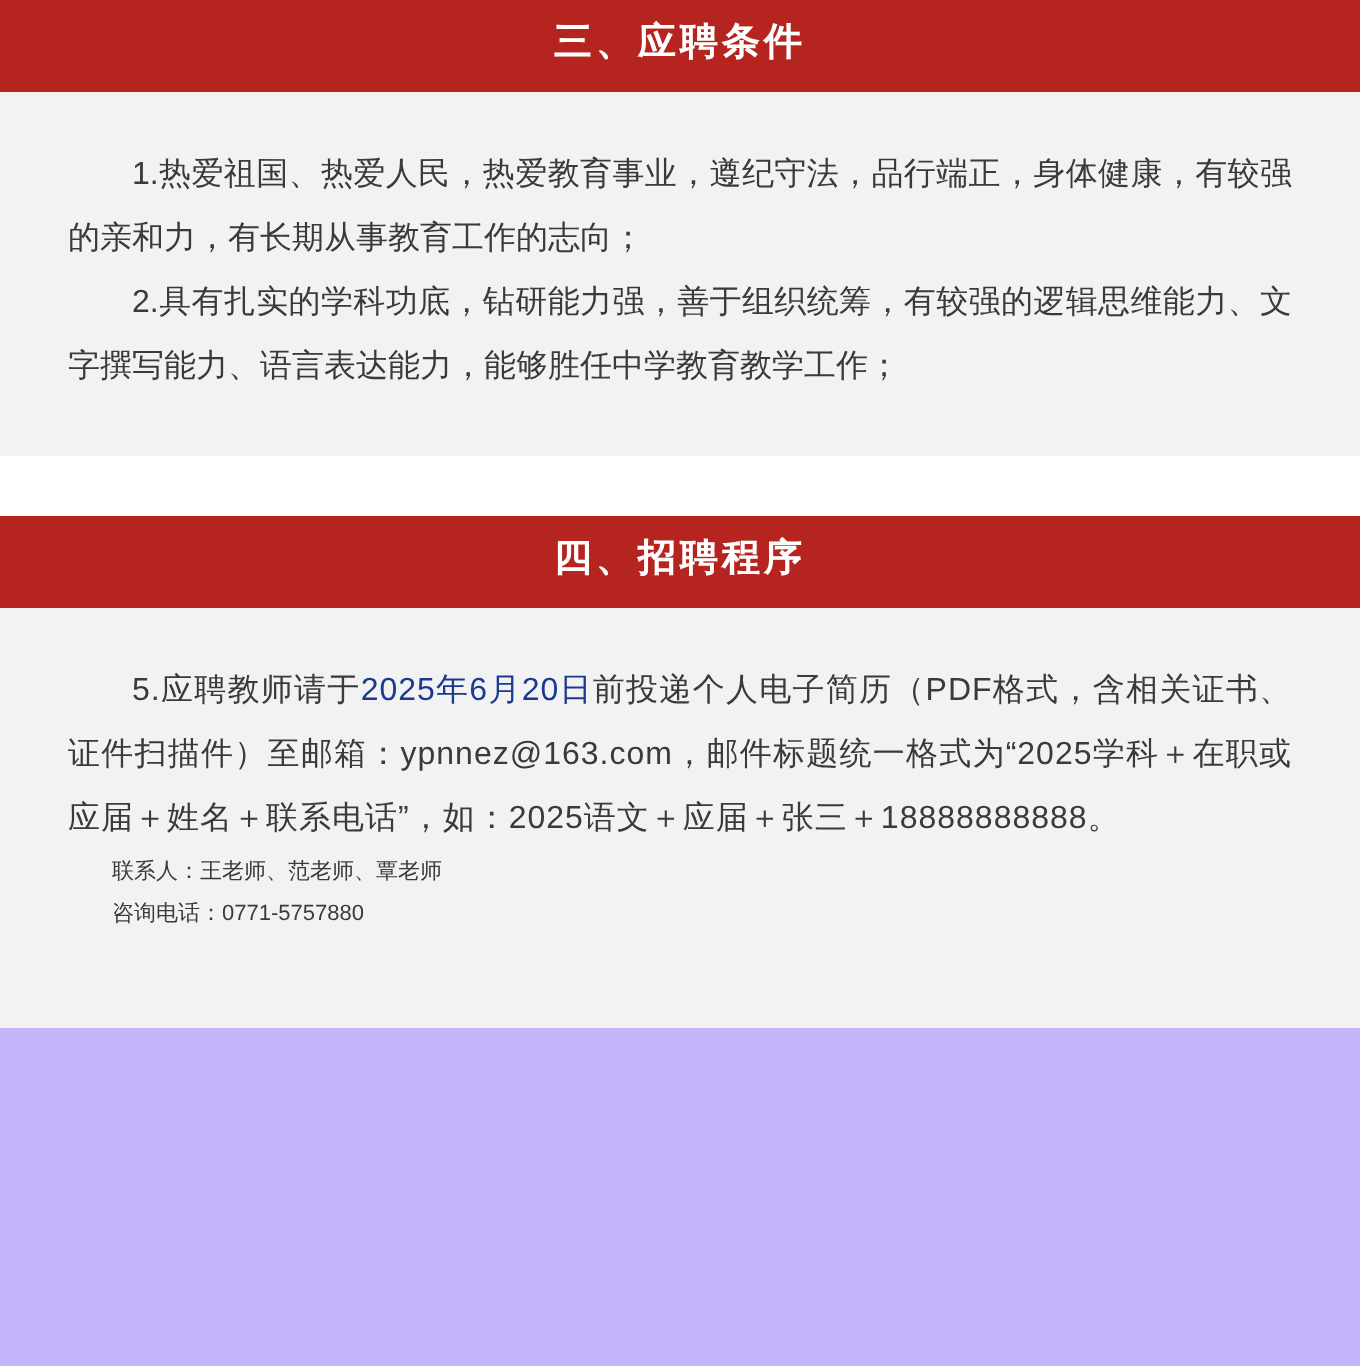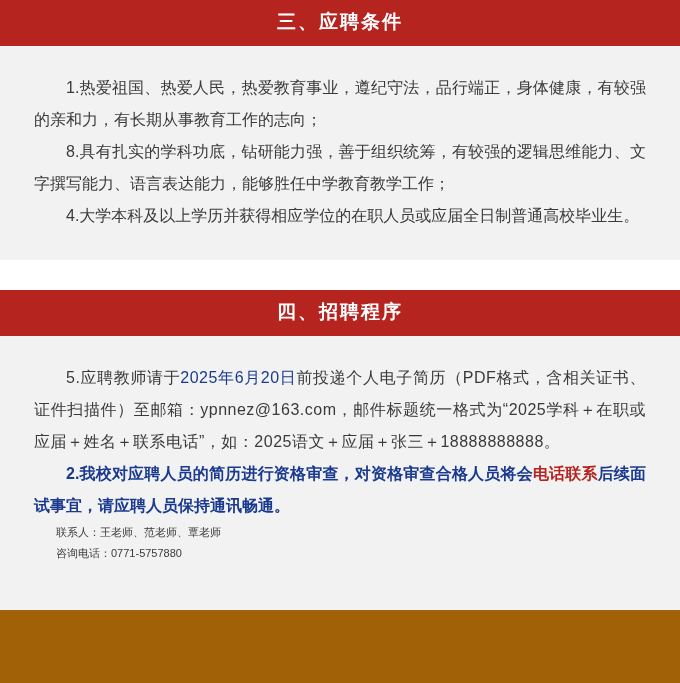--- a/index.html
+++ b/index.html
@@ -10,21 +10,21 @@
     width: 680px;
     height: 683px;
     background: #ffffff;
     font-family: "Liberation Sans", sans-serif;
     color: #333333;
     overflow: hidden;
   }
   .page {
     width: 680px;
     height: 683px;
-    background: #a16207;
+    background: #c4b5fd;
     position: relative;
   }
   .section {
     width: 680px;
     background: #f2f2f2;
   }
   .section-header {
     background: #b5241f;
     color: #ffffff;
     text-align: center;
@@ -81,31 +81,29 @@
 </style>
 </head>
 <body>
 
 <div class="page">
 
   <div class="section">
     <div class="section-header">三、应聘条件</div>
     <div class="section-body">
       <p class="para">1.热爱祖国、热爱人民，热爱教育事业，遵纪守法，品行端正，身体健康，有较强的亲和力，有长期从事教育工作的志向；</p>
-      <p class="para">8.具有扎实的学科功底，钻研能力强，善于组织统筹，有较强的逻辑思维能力、文字撰写能力、语言表达能力，能够胜任中学教育教学工作；</p>
-      <p class="para">4.大学本科及以上学历并获得相应学位的在职人员或应届全日制普通高校毕业生。</p>
+      <p class="para">2.具有扎实的学科功底，钻研能力强，善于组织统筹，有较强的逻辑思维能力、文字撰写能力、语言表达能力，能够胜任中学教育教学工作；</p>
     </div>
   </div>
 
   <div class="gap"></div>
 
   <div class="section">
     <div class="section-header">四、招聘程序</div>
     <div class="section-body">
       <p class="para spaced"><span>5.应聘教师请于</span><span class="bold-blue">2025年6月20日</span><span>前投递个人电子简历（PDF格式，含相关证书、证件扫描件）至邮箱：ypnnez@163.com，邮件标题统一格式为“2025学科＋在职或应届＋姓名＋联系电话”，如：2025语文＋应届＋张三＋18888888888。</span></p>
-      <p class="para"><span class="blue-strong">2.我校对应聘人员的简历进行资格审查</span><span class="blue-strong">，</span><span class="blue-strong">对资格审查合格人员将会</span><span class="bold-red">电话联系</span><span class="blue-strong">后续面试事宜，请应聘人员保持通讯畅通。</span></p>
       <p class="contact-line">联系人：王老师、范老师、覃老师</p>
       <p class="contact-line">咨询电话：0771-5757880</p>
     </div>
     <div class="bottom-pad"></div>
   </div>
 
 </div>
 
 </body></html>

